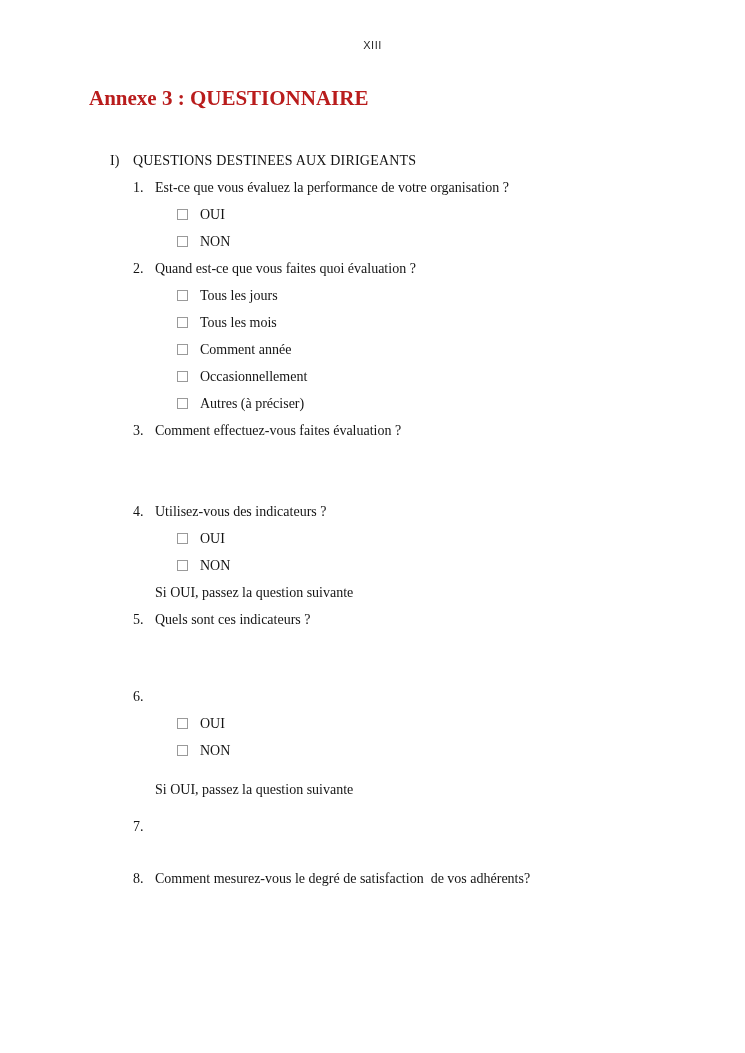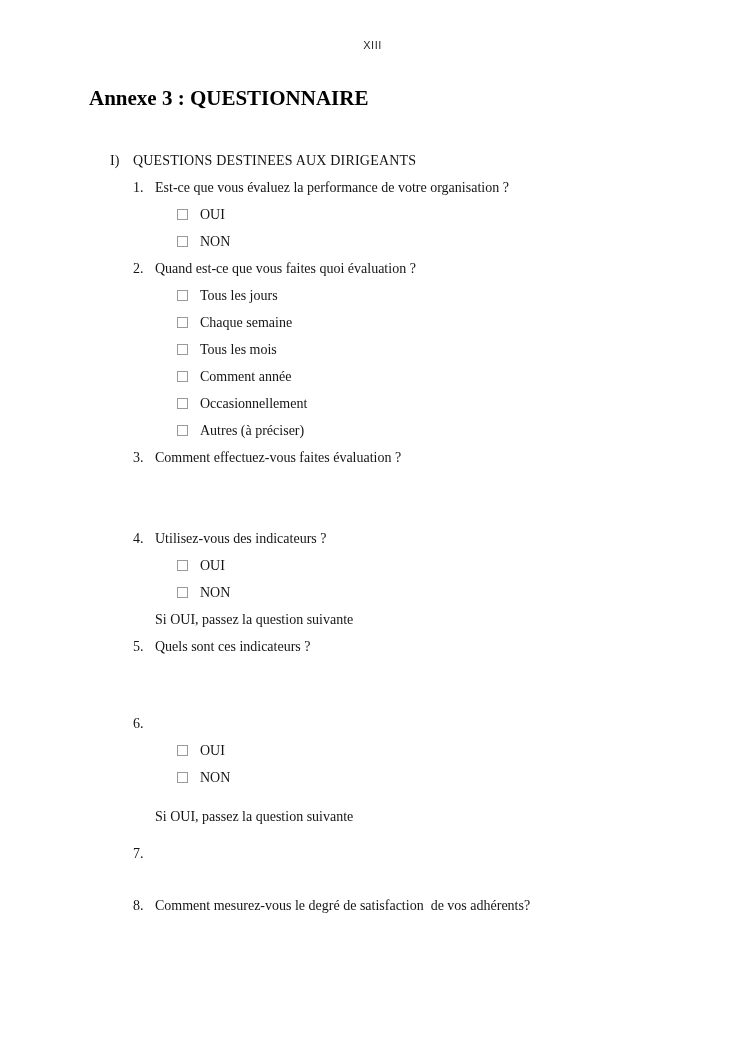--- a/index.html
+++ b/index.html
@@ -17,21 +17,21 @@
     text-align:center;
     font-family:"Liberation Sans", sans-serif;
     font-size:11px; line-height:14px;
     color:#2a2a2a;
     letter-spacing:0.5px;
   }
   .doc-title {
     margin:33px 0 0 89px;
     font-size:21px; line-height:26px;
     font-weight:700;
-    color:#000000;
+    color:#b91c1c;
   }
   .section-heading { margin:36px 0 0 110px; display:flex; }
   .sec-num { width:23px; flex:none; }
   .sec-label { letter-spacing:0.2px; }
 
   .question { margin-left:133px; display:flex; }
   .q-num { width:22px; flex:none; }
   .q-text { white-space:pre-wrap; }
 
   .option { margin-left:177px; height:27px; display:flex; align-items:center; }
@@ -77,24 +77,20 @@
     <span class="opt-label">NON</span>
   </div>
 
   <div class="question">
     <span class="q-num">2.</span>
     <span class="q-text">Quand est-ce que vous faites quoi évaluation ?</span>
   </div>
   <div class="option">
     <span class="checkbox"></span>
     <span class="opt-label">Tous les jours</span>
-  </div>
-  <div class="option">
-    <span class="checkbox"></span>
-    <span class="opt-label">Chaque semaine</span>
   </div>
   <div class="option">
     <span class="checkbox"></span>
     <span class="opt-label">Tous les mois</span>
   </div>
   <div class="option">
     <span class="checkbox"></span>
     <span class="opt-label">Comment année</span>
   </div>
   <div class="option">

